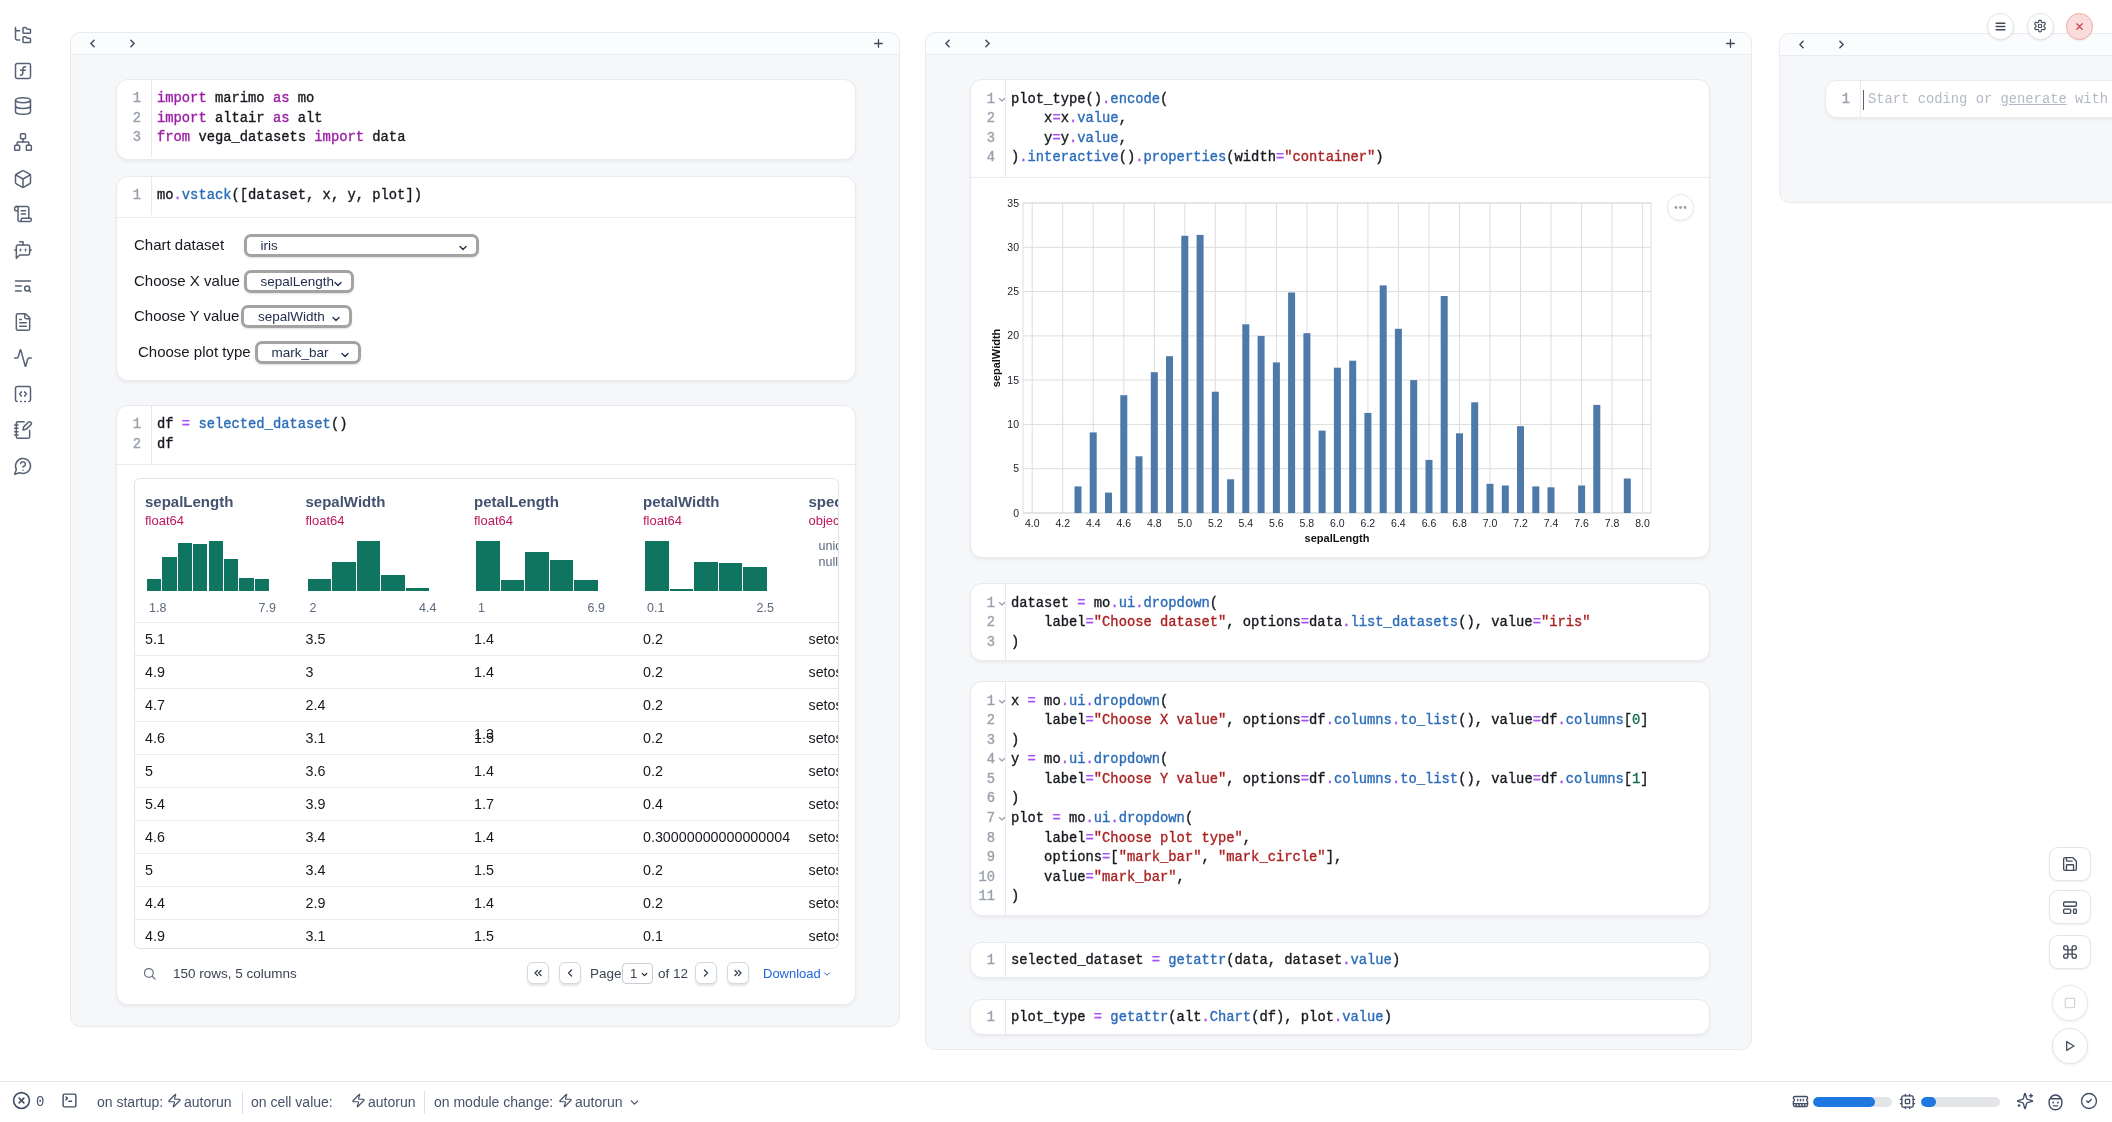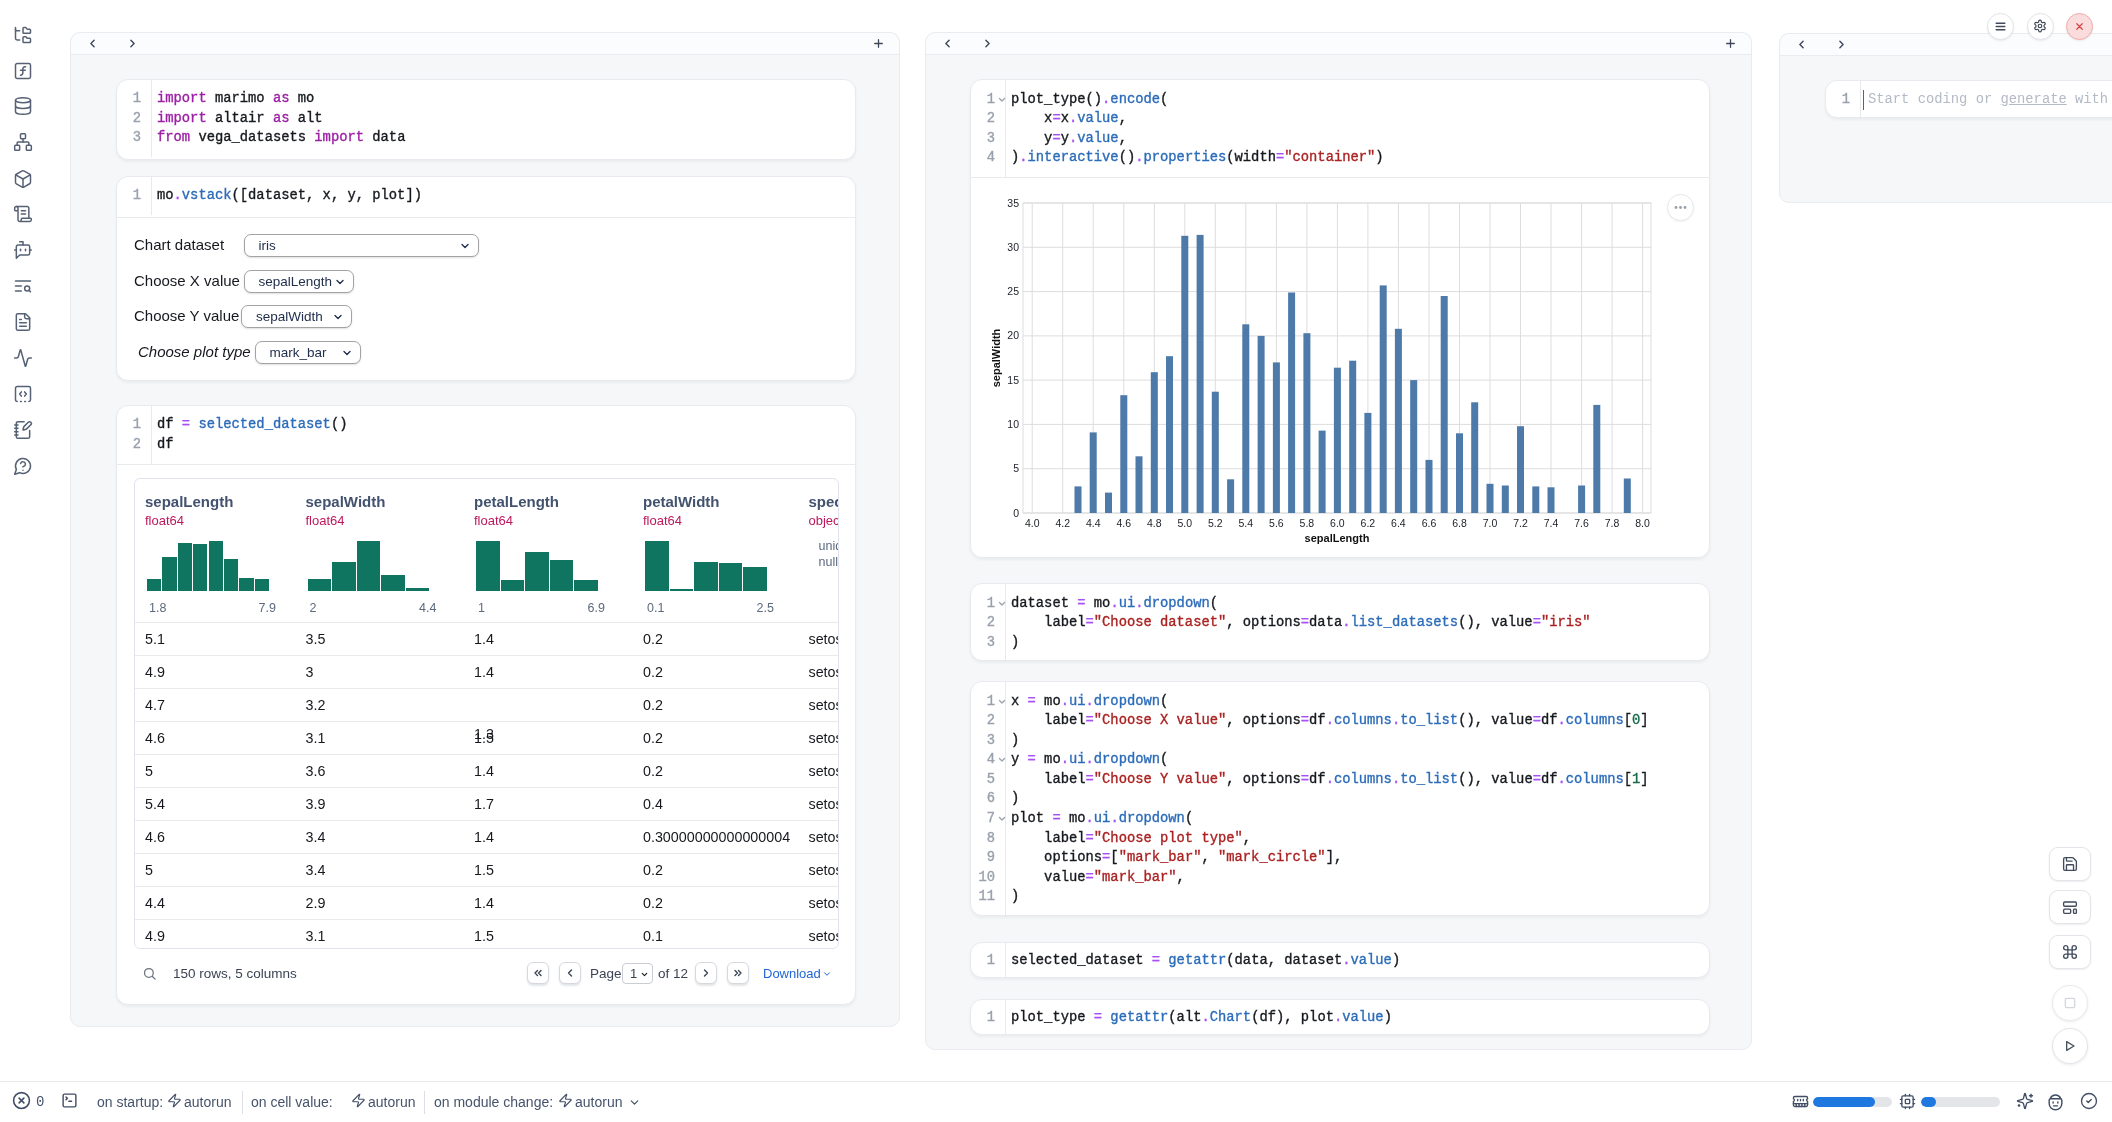--- a/index.html
+++ b/index.html
@@ -13,21 +13,21 @@
 .g{flex:0 0 34px;box-sizing:border-box;text-align:right;padding-right:10px;color:#99a1ad;}
 .t{padding-left:6px;}
 .k{color:#9c20a5;}
 .o{color:#a751f5;}
 .p{color:#2c6cb9;}
 .s{color:#ab2222;}
 .nu{color:#186b4a;}
 .fold{position:absolute;left:27px;width:8px;height:8px;}
 .divider{position:absolute;left:0;right:0;border-top:1px solid #e8eaee;}
 svg{display:block}
-.sel{position:absolute;height:23px;background:#fff;border:1px solid #a3a3a3;border-radius:7px;box-sizing:border-box;box-shadow:0 1px 2px rgba(0,0,0,.13);font-size:13.5px;color:#22304d;}
+.sel{position:absolute;height:23px;background:#fff;border:3px solid #a3a3a3;border-radius:7px;box-sizing:border-box;box-shadow:0 1px 2px rgba(0,0,0,.13);font-size:13.5px;color:#22304d;}
 .sel span{position:absolute;left:14px;top:50%;transform:translateY(-50%);white-space:nowrap;}
 .sel::after{content:"";position:absolute;right:8px;top:7px;width:8px;height:8px;background:none;border:none;}
 .sel svg{position:absolute;right:7px;top:5.5px;width:12px;height:12px;}
 .th{font-weight:bold;font-size:15px;color:#43536f;}
 .tf{font-size:13px;color:#be185d;}
 .hist{position:absolute;}
 .hist div{position:absolute;bottom:0;background:#0f7560;}
 .mm{position:absolute;font-size:12.5px;color:#5d6a7e;}
 .drow{position:absolute;left:0;right:0;height:33px;border-bottom:1px solid #e8eaed;font-size:14.3px;color:#16181d;}
 .drow span{position:absolute;top:50%;transform:translateY(-50%);}
@@ -186,21 +186,21 @@
             <path d="M6 9l6 6 6-6"></path>
           </svg>
         </div>
     <div style="position:absolute;left:0;top:71px;height:22px;line-height:22px;white-space:nowrap;">Choose Y value</div>
     <div class="sel" style="left:107px;top:71px;width:111px;">
           <span>sepalWidth</span>
           <svg width="12" height="12" viewBox="0 0 24 24" fill="none" stroke="#22304d" stroke-width="2.8" stroke-linecap="round" stroke-linejoin="round">
             <path d="M6 9l6 6 6-6"></path>
           </svg>
         </div>
-    <div style="position:absolute;left:4px;top:107px;height:22px;line-height:22px;white-space:nowrap;font-style:italic;">Choose plot type</div>
+    <div style="position:absolute;left:4px;top:107px;height:22px;line-height:22px;white-space:nowrap;">Choose plot type</div>
     <div class="sel" style="left:120.5px;top:107px;width:106px;">
           <span>mark_bar</span>
           <svg width="12" height="12" viewBox="0 0 24 24" fill="none" stroke="#22304d" stroke-width="2.8" stroke-linecap="round" stroke-linejoin="round">
             <path d="M6 9l6 6 6-6"></path>
           </svg>
         </div>
   </div>
 </div>
 
 <div class="cell" style="left:116px;top:404.5px;width:740px;height:600px;">
@@ -271,21 +271,21 @@
 </div>
 <div class="drow" style="top:176px;">
 <span style="left:10.5px;">4.9</span>
 <span style="left:171px;">3</span>
 <span style="left:339.5px;">1.4</span>
 <span style="left:508.5px;">0.2</span>
 <span style="left:674px;">setosa</span>
 </div>
 <div class="drow" style="top:209px;">
 <span style="left:10.5px;">4.7</span>
-<span style="left:171px;">3.2</span>
+<span style="left:171px;">2.4</span>
 <span style="left:339.5px;margin-top:29px;">1.3</span>
 <span style="left:508.5px;">0.2</span>
 <span style="left:674px;">setosa</span>
 </div>
 <div class="drow" style="top:242px;">
 <span style="left:10.5px;">4.6</span>
 <span style="left:171px;">3.1</span>
 <span style="left:339.5px;">1.5</span>
 <span style="left:508.5px;">0.2</span>
 <span style="left:674px;">setosa</span>

